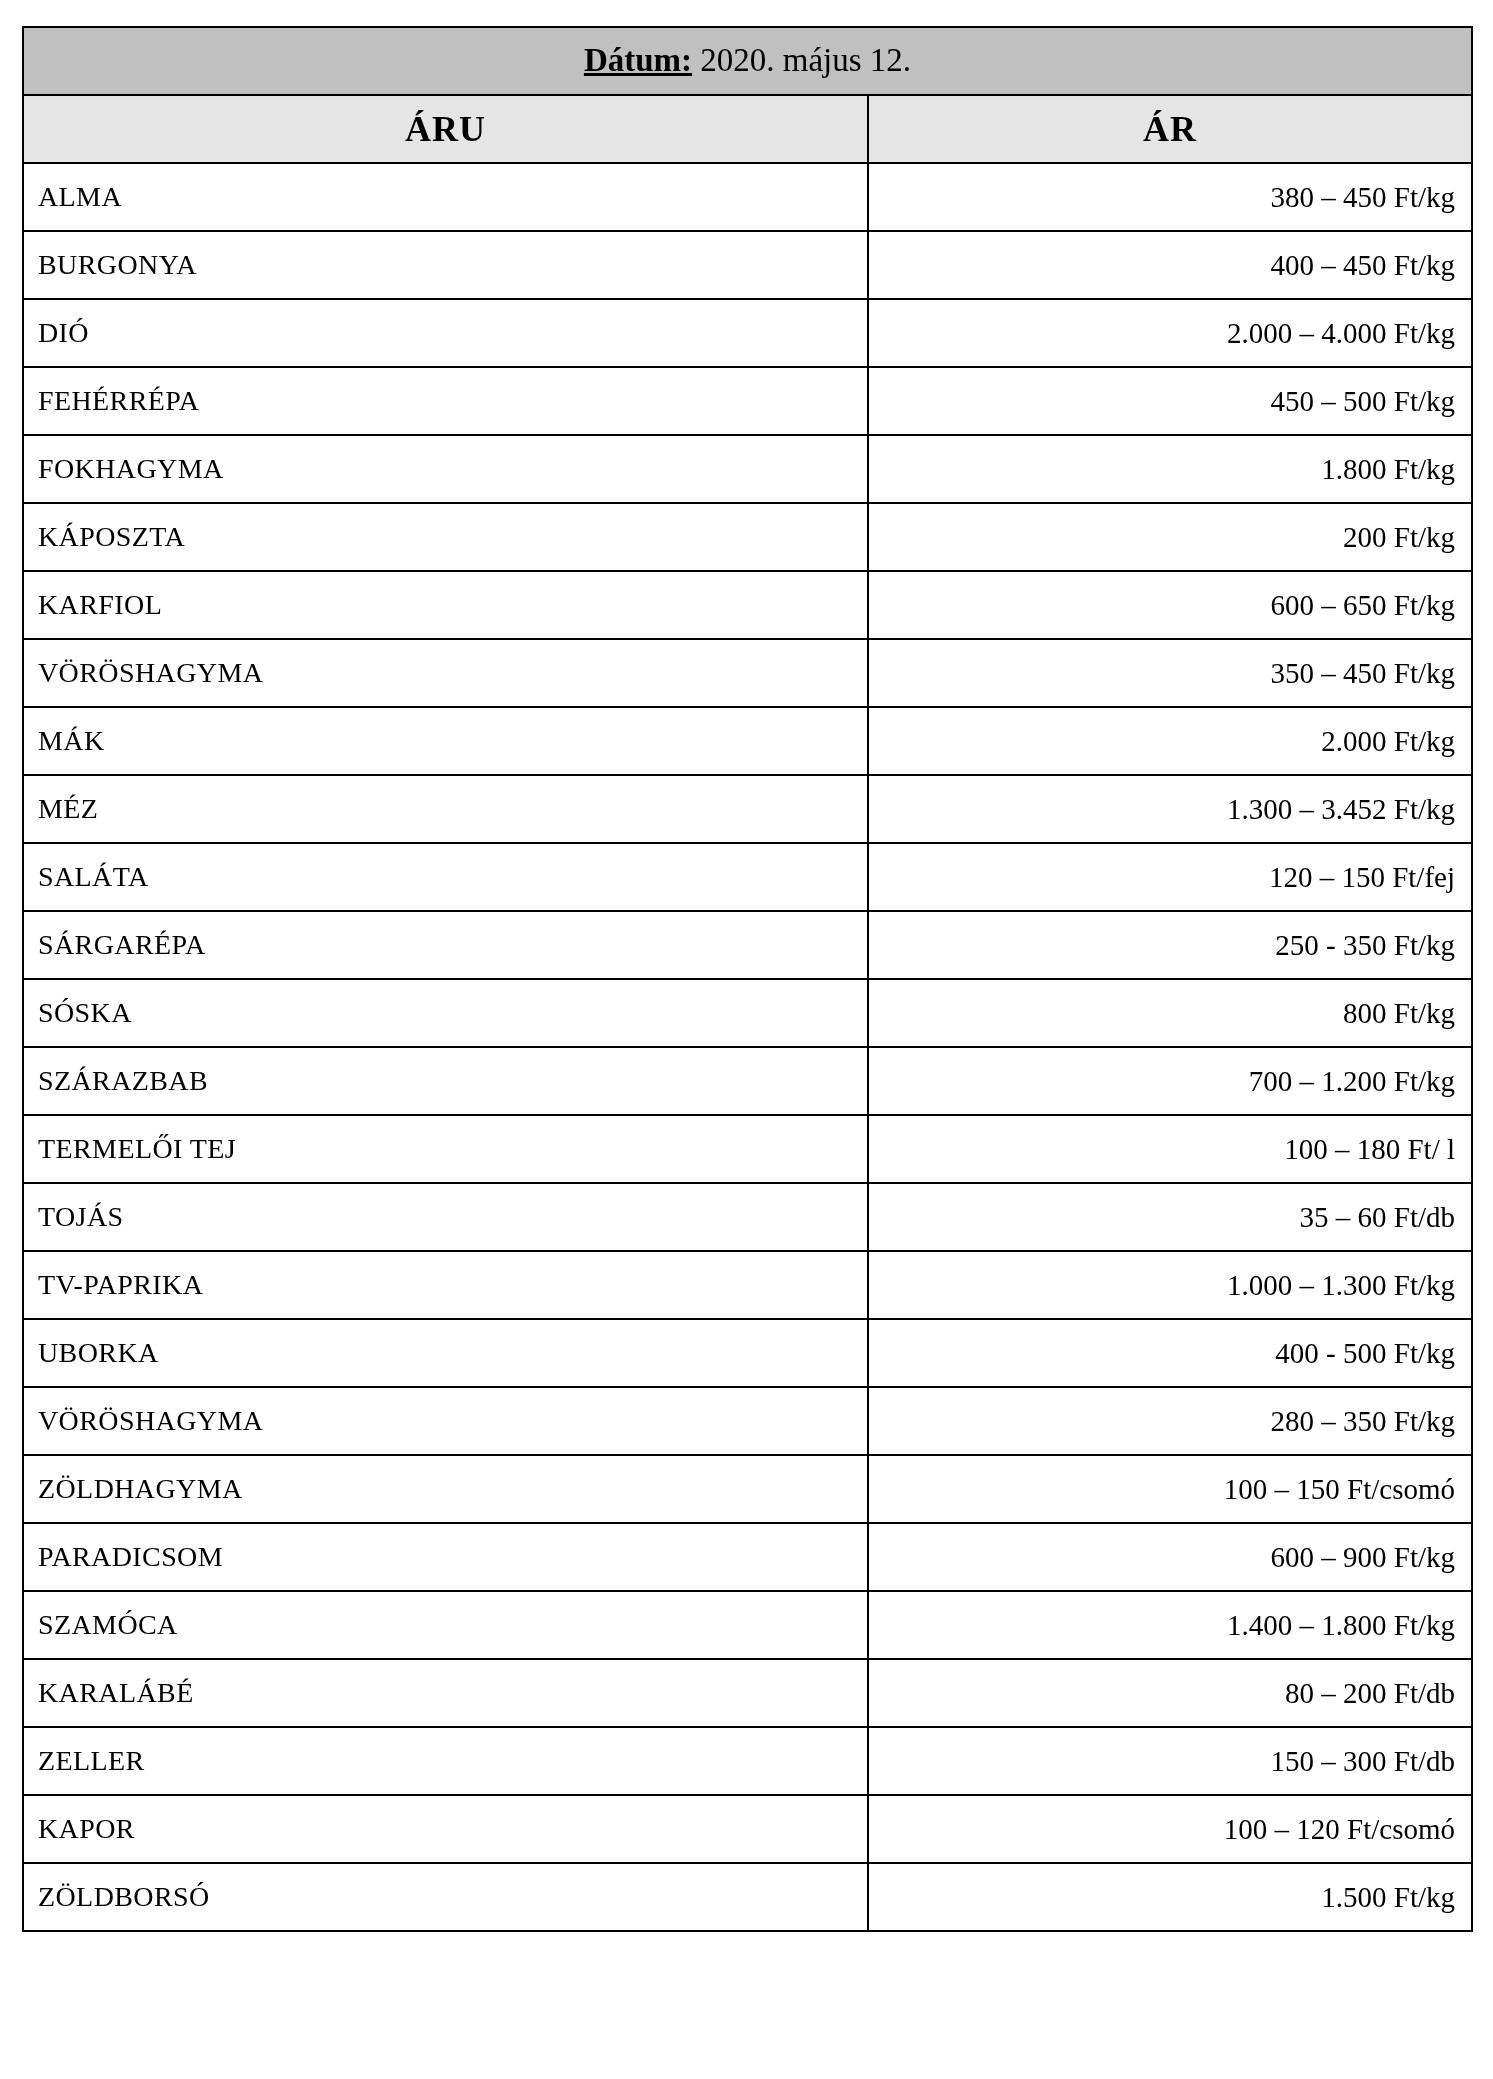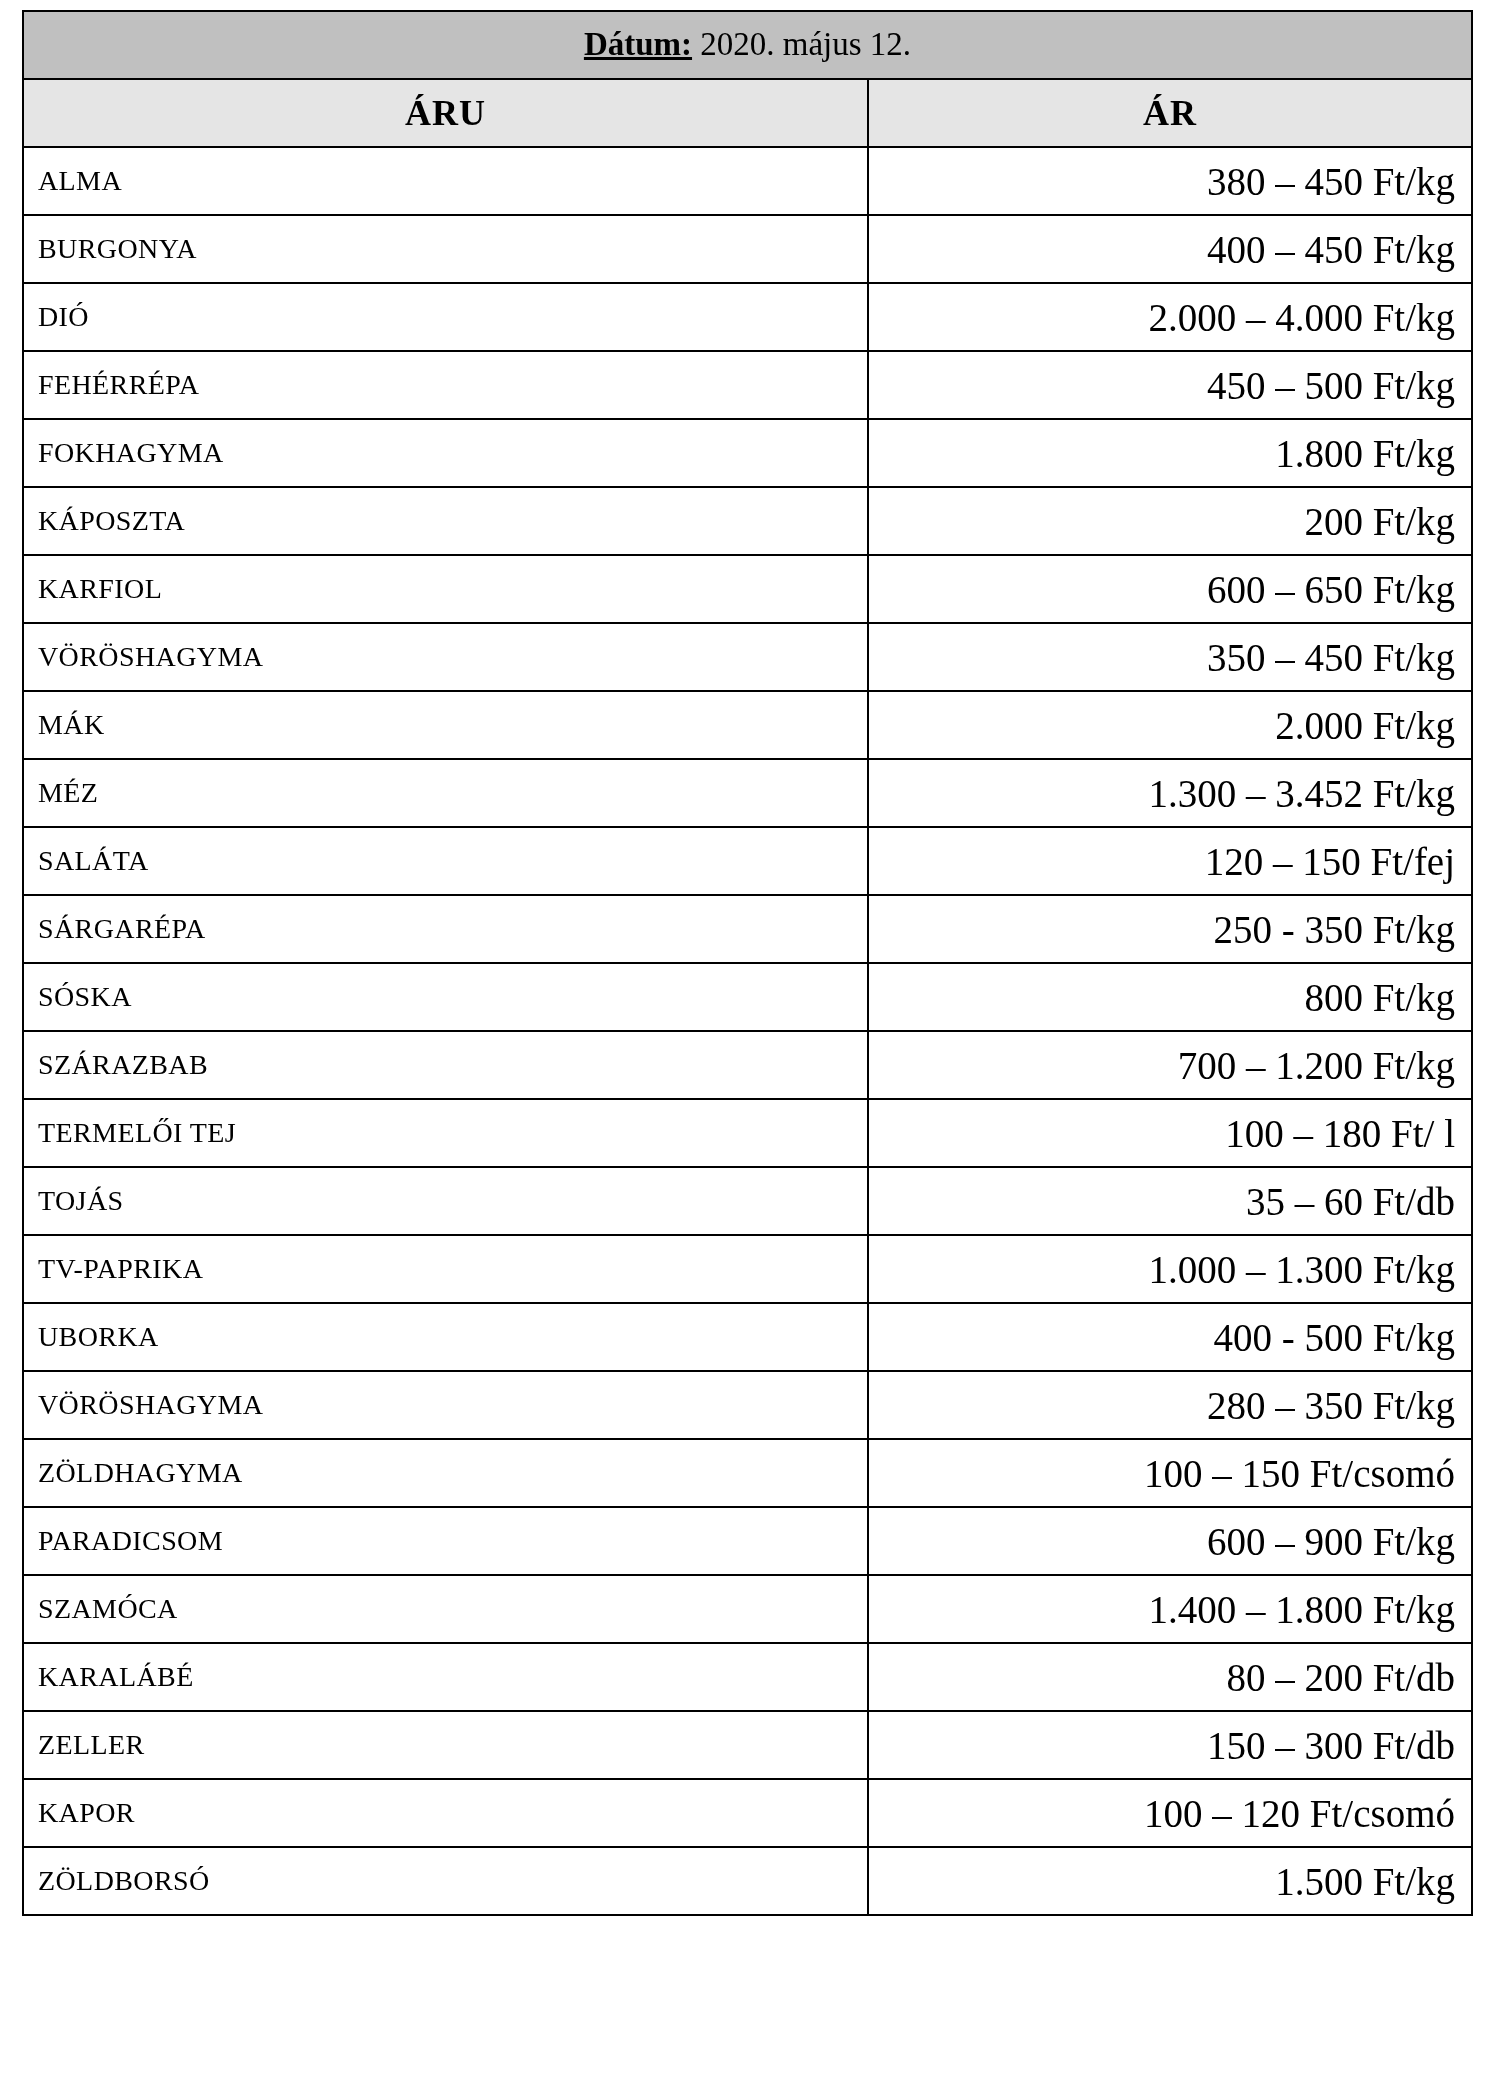--- a/index.html
+++ b/index.html
@@ -8,21 +8,21 @@
     padding: 0;
     background: #ffffff;
   }
   body {
     width: 1493px;
     font-family: "Liberation Serif", serif;
     color: #000000;
   }
   .page {
     width: 1493px;
-    padding: 10px 22px 0 22px;
+    padding: 26px 22px 0 22px;
   }
   table.price-table {
     width: 1449px;
     border-collapse: collapse;
     table-layout: fixed;
   }
   table.price-table td {
     border: 2px solid #000000;
     padding: 0;
     height: 68px;
@@ -57,21 +57,21 @@
   }
   .name-cell {
     text-align: left;
     padding-left: 14px !important;
     font-size: 28px;
     letter-spacing: 0.4px;
   }
   .price-cell {
     text-align: right;
     padding-right: 16px !important;
-    font-size: 39px;
+    font-size: 29px;
     margin-left: 13px;
   }
 </style>
 </head>
 <body>
 
 <div class="page">
   <table class="price-table">
     <colgroup>
       <col class="col-name">

